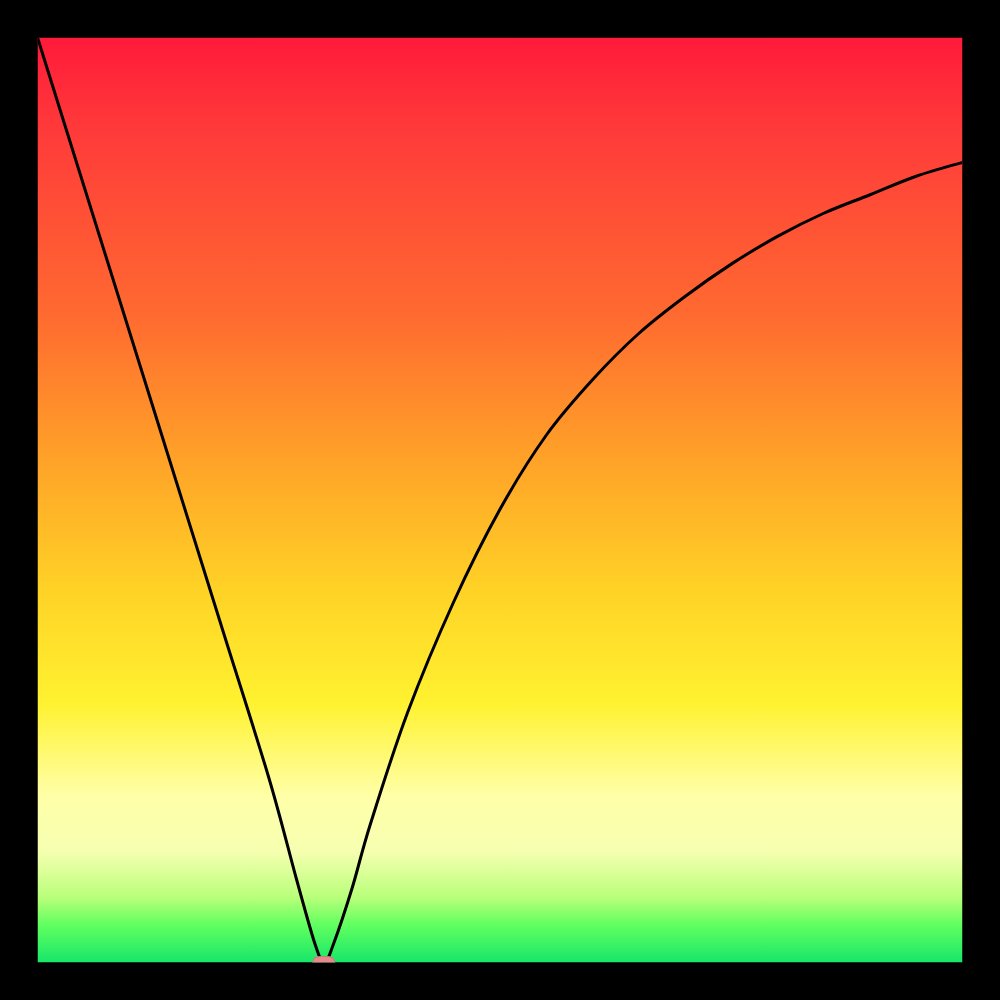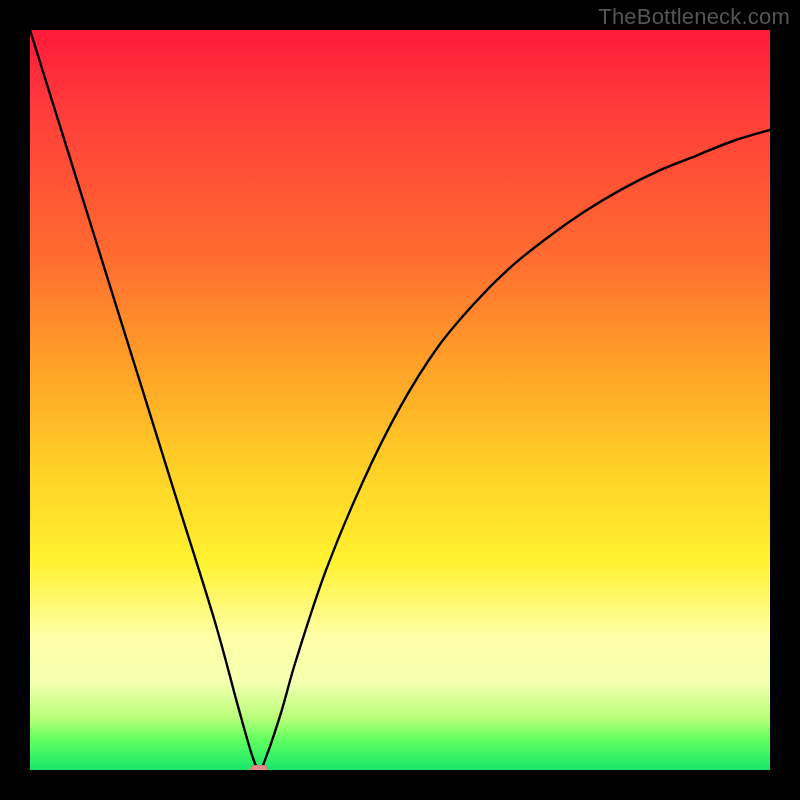--- a/index.html
+++ b/index.html
@@ -73,21 +73,20 @@
     border-radius: 5px;
     transform: translate(-50%, -50%);
     box-shadow: 0 0 0 0.5px #c97070 inset;
   }
 </style>
 </head>
 <body>
 
 <div class="frame">
 
-  <div class="watermark">TheBottleneck.com</div>
 
   <div class="plot-area">
     <div class="gradient"></div>
 
     <svg class="curve" viewBox="0 0 740 740" preserveAspectRatio="none">
       <path id="curve-path" d="M 0 0 C 6.166666666666667 19.73333333333333, 24.666666666666664 78.93333333333331, 37 118.39999999999998 C 49.333333333333336 157.86666666666665, 61.666666666666664 197.3333333333333, 74 236.79999999999995 C 86.33333333333333 276.26666666666665, 98.66666666666667 315.7333333333333, 111 355.2 C 123.33333333333333 394.6666666666667, 135.66666666666666 434.1333333333333, 148 473.6 C 160.33333333333334 513.0666666666667, 175.13333333333333 558.7, 185 592 C 194.86666666666667 625.3, 201.03333333333336 651.1999999999999, 207.20000000000002 673.4 C 213.36666666666667 695.6, 218.3 714.1, 222 725.2 C 225.7 736.3000000000001, 226.93333333333334 740, 229.4 740 C 231.86666666666667 740, 233.10000000000002 735.0666666666667, 236.8 725.2 C 240.5 715.3333333333334, 246.66666666666669 696.8333333333333, 251.60000000000002 680.8 C 256.53333333333336 664.7666666666667, 259 652.4333333333333, 266.4 629 C 273.79999999999995 605.5666666666667, 284.9 569.8000000000001, 296 540.2 C 307.1 510.6, 320.6666666666667 478.5333333333333, 333 451.4 C 345.3333333333333 424.26666666666665, 357.66666666666663 399.6, 370 377.40000000000003 C 382.33333333333337 355.20000000000005, 394.66666666666674 335.4666666666667, 407.00000000000006 318.20000000000005 C 419.33333333333337 300.9333333333334, 431.6666666666667 287.3666666666667, 444 273.8 C 456.3333333333333 260.23333333333335, 468.6666666666667 247.89999999999995, 481 236.79999999999995 C 493.3333333333333 225.69999999999996, 505.6666666666667 216.45000000000005, 518 207.20000000000005 C 530.3333333333334 197.95000000000005, 542.6666666666666 189.31666666666663, 555 181.29999999999995 C 567.3333333333334 173.28333333333327, 579.6666666666666 165.88333333333335, 592 159.10000000000002 C 604.3333333333334 152.3166666666667, 616.6666666666666 146.1499999999999, 629 140.5999999999999 C 641.3333333333334 135.04999999999993, 653.6666666666666 130.73333333333338, 666 125.80000000000007 C 678.3333333333334 120.86666666666675, 690.6666666666666 115.31666666666668, 703 111 C 715.3333333333334 106.68333333333332, 733.8333333333334 101.74999999999999, 740 99.89999999999998" fill="none" stroke="#000" stroke-width="2.4" stroke-linecap="round" stroke-linejoin="round"></path>
     </svg>
 
     <div class="marker" id="min-marker" style="left: 229.4px; top: 740px;"></div>
   </div>

